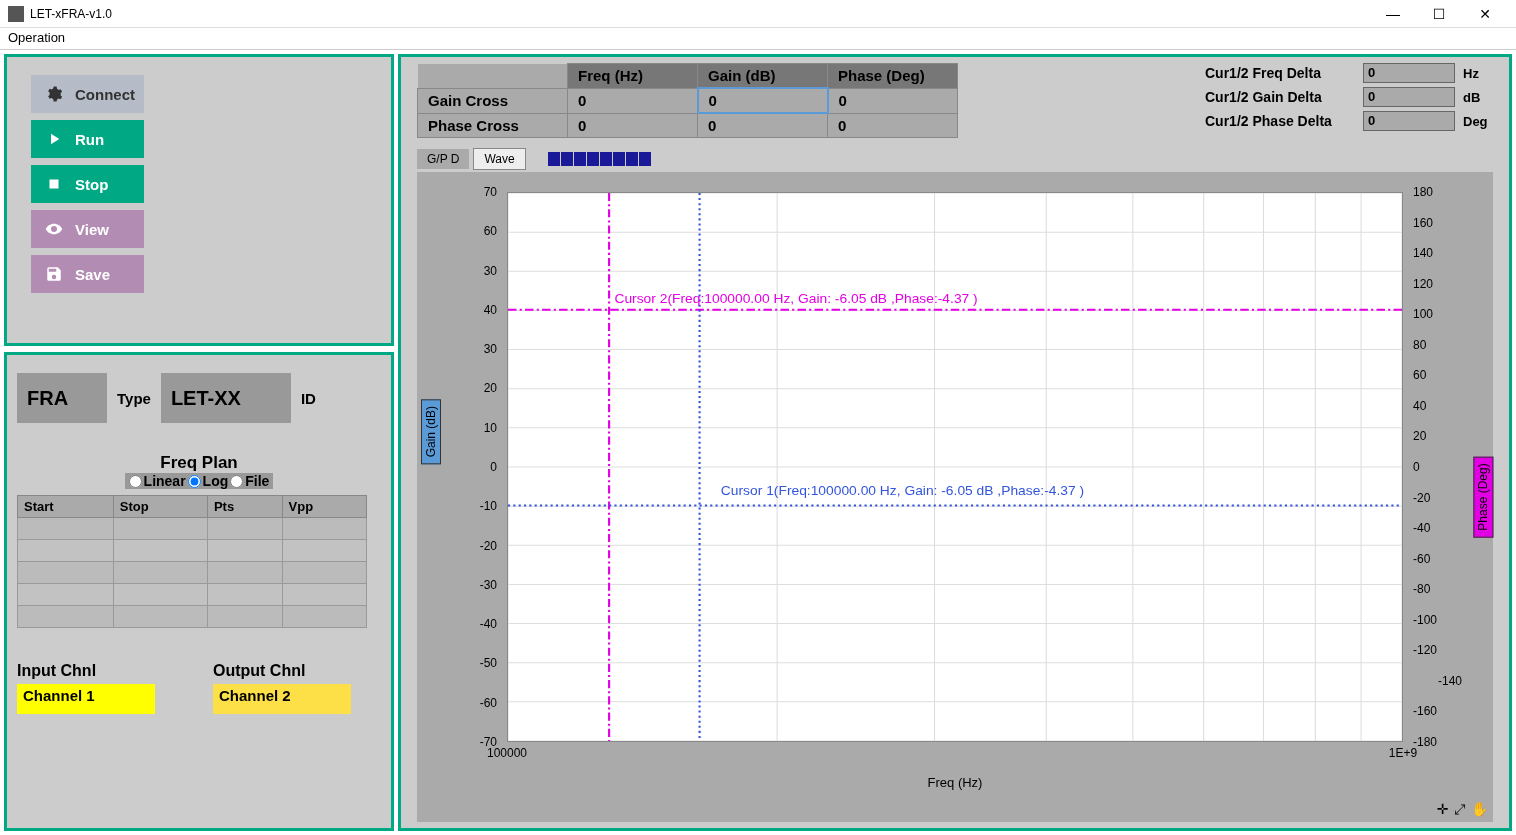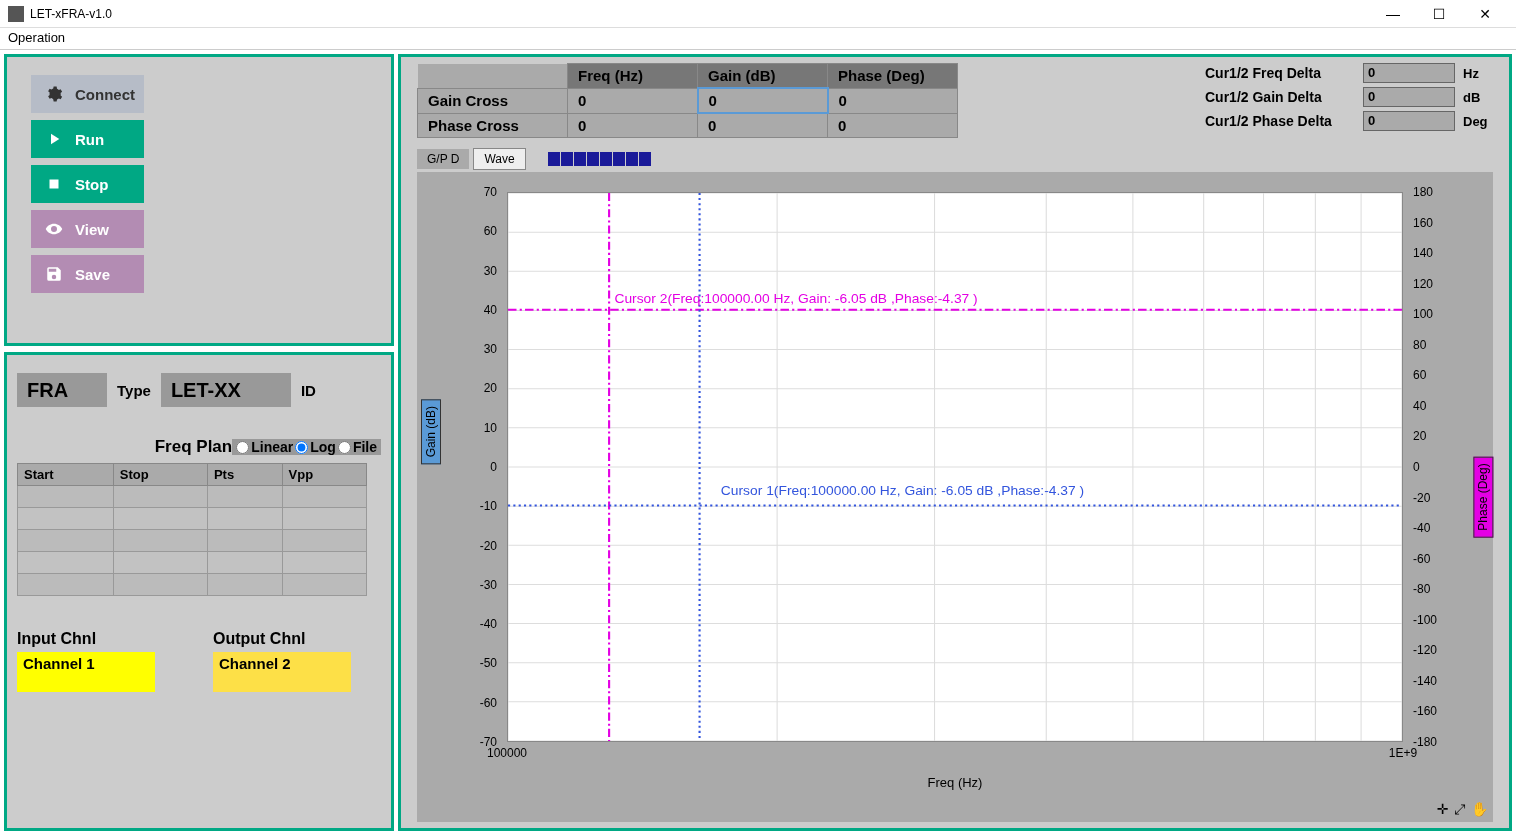--- a/index.html
+++ b/index.html
@@ -102,33 +102,34 @@
   align-items: center;
   gap: 10px;
   margin-bottom: 30px;
 }
 .device-field {
   background: #999;
   padding: 4px 10px;
   font-size: 20px;
   font-weight: 700;
   min-width: 90px;
-  height: 34px;
+  height: 50px;
   display: flex;
   align-items: center;
 }
 .device-label {
   font-size: 15px;
   font-weight: 600;
 }
 .freq-plan-header {
   display: flex;
   align-items: center;
   justify-content: flex-end;
   margin-bottom: 6px;
+  flex-direction: column;
 }
 .freq-plan-title {
   font-size: 17px;
   font-weight: 700;
 }
 .radio-group {
   display: flex;
   gap: 2px;
   align-items: center;
   background: #999;
@@ -166,21 +167,21 @@
   margin-top: 34px;
 }
 .channel-block { }
 .channel-label {
   font-size: 16px;
   font-weight: 700;
   margin-bottom: 4px;
 }
 .channel-value {
   width: 138px;
-  height: 40px;
+  height: 30px;
   padding: 3px 6px;
   font-size: 15px;
   font-weight: 700;
 }
 .ch1 { background: #ffff00; }
 .ch2 { background: #fde047; color: #000; }
 .right-col {
   flex: 1;
   padding: 4px 4px 4px 0;
 }
@@ -595,21 +596,21 @@
               <div class="ytick" style="top: 35.7143%;">20</div>
               <div class="ytick" style="top: 28.5714%;">30</div>
               <div class="ytick" style="top: 21.4286%;">40</div>
               <div class="ytick" style="top: 14.2857%;">30</div>
               <div class="ytick" style="top: 7.14286%;">60</div>
               <div class="ytick" style="top: 0%;">70</div>
             </div>
           <div class="y-ticks-right" id="yticks-right">
               <div class="ytick" style="top: 100%;">-180</div>
               <div class="ytick" style="top: 94.4444%;">-160</div>
-              <div class="ytick" style="top: 88.8889%;">-140</div>
+              <div class="ytick" style="top: 88.8889%; margin-left: 25px;">-140</div>
               <div class="ytick" style="top: 83.3333%;">-120</div>
               <div class="ytick" style="top: 77.7778%;">-100</div>
               <div class="ytick" style="top: 72.2222%;">-80</div>
               <div class="ytick" style="top: 66.6667%;">-60</div>
               <div class="ytick" style="top: 61.1111%;">-40</div>
               <div class="ytick" style="top: 55.5556%;">-20</div>
               <div class="ytick" style="top: 50%;">0</div>
               <div class="ytick" style="top: 44.4444%;">20</div>
               <div class="ytick" style="top: 38.8889%;">40</div>
               <div class="ytick" style="top: 33.3333%;">60</div>

